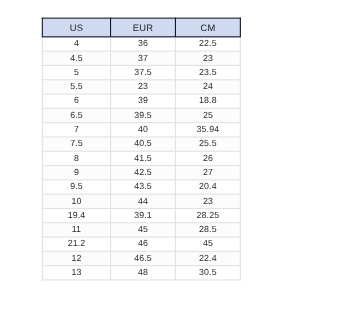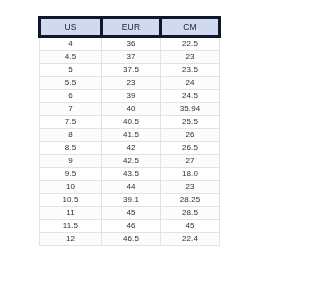--- a/index.html
+++ b/index.html
@@ -40,21 +40,21 @@
   table.size-chart thead th {
     background: #cfd9ef;
     color: #20252c;
     font-size: 8.5px;
     font-weight: 400;
     line-height: 1;
     height: 16px;
     padding: 0;
     text-align: center;
     vertical-align: middle;
-    border: 3px solid #0f172a;
+    border: 1px solid #0f172a;
     letter-spacing: 0.2px;
   }
   table.size-chart tbody td {
     background: #ffffff;
     color: #2a2e34;
     font-size: 8px;
     font-weight: 400;
     line-height: 1;
     height: 12px;
     padding: 0;
@@ -102,73 +102,78 @@
             <td>23.5</td>
           </tr>
           <tr>
             <td>5.5</td>
             <td>23</td>
             <td>24</td>
           </tr>
           <tr>
             <td>6</td>
             <td>39</td>
-            <td>24.5</td>
+            <td>18.8</td>
+          </tr>
+          <tr>
+            <td>6.5</td>
+            <td>39.5</td>
+            <td>25</td>
           </tr>
           <tr>
             <td>7</td>
             <td>40</td>
             <td>35.94</td>
           </tr>
           <tr>
             <td>7.5</td>
             <td>40.5</td>
             <td>25.5</td>
           </tr>
           <tr>
             <td>8</td>
             <td>41.5</td>
             <td>26</td>
           </tr>
           <tr>
-            <td>8.5</td>
-            <td>42</td>
-            <td>26.5</td>
-          </tr>
-          <tr>
             <td>9</td>
             <td>42.5</td>
             <td>27</td>
           </tr>
           <tr>
             <td>9.5</td>
             <td>43.5</td>
-            <td>18.0</td>
+            <td>20.4</td>
           </tr>
           <tr>
             <td>10</td>
             <td>44</td>
             <td>23</td>
           </tr>
           <tr>
-            <td>10.5</td>
+            <td>19.4</td>
             <td>39.1</td>
             <td>28.25</td>
           </tr>
           <tr>
             <td>11</td>
             <td>45</td>
             <td>28.5</td>
           </tr>
           <tr>
-            <td>11.5</td>
+            <td>21.2</td>
             <td>46</td>
             <td>45</td>
           </tr>
           <tr>
             <td>12</td>
             <td>46.5</td>
             <td>22.4</td>
           </tr>
+          <tr>
+            <td>13</td>
+            <td>48</td>
+            <td>30.5</td>
+          </tr>
         </tbody>
     </table>
   </div>
 </div>
 
 </body></html>

